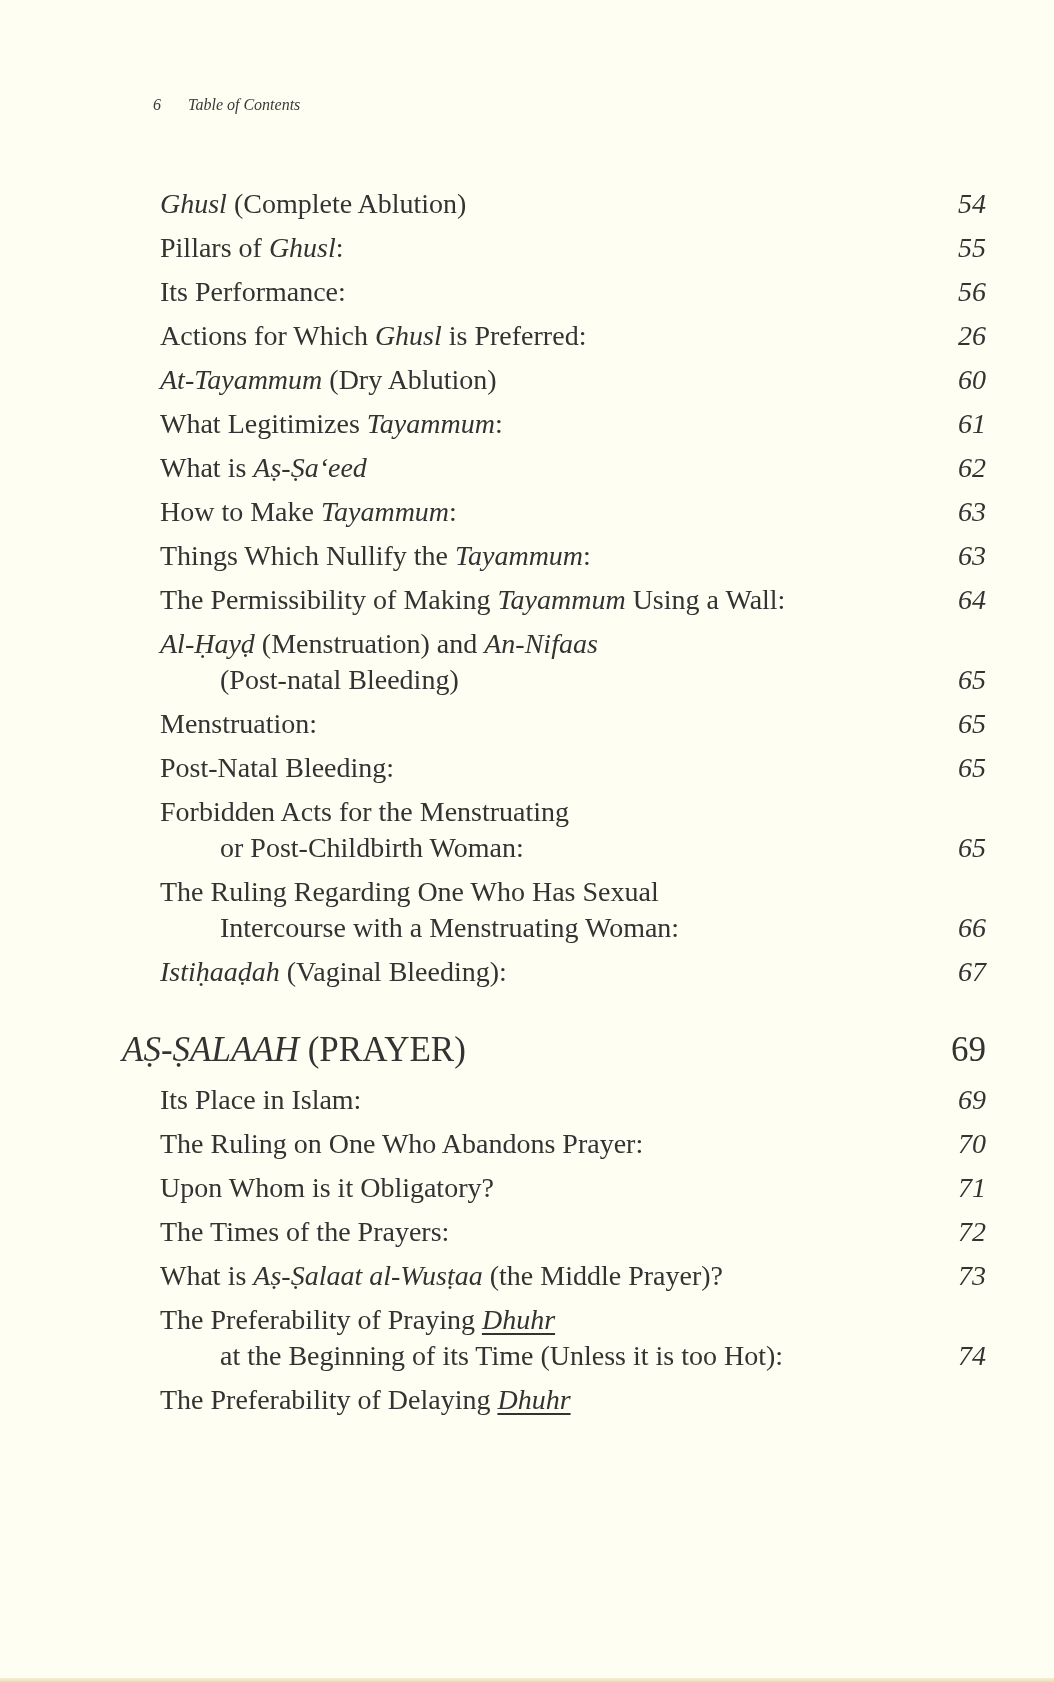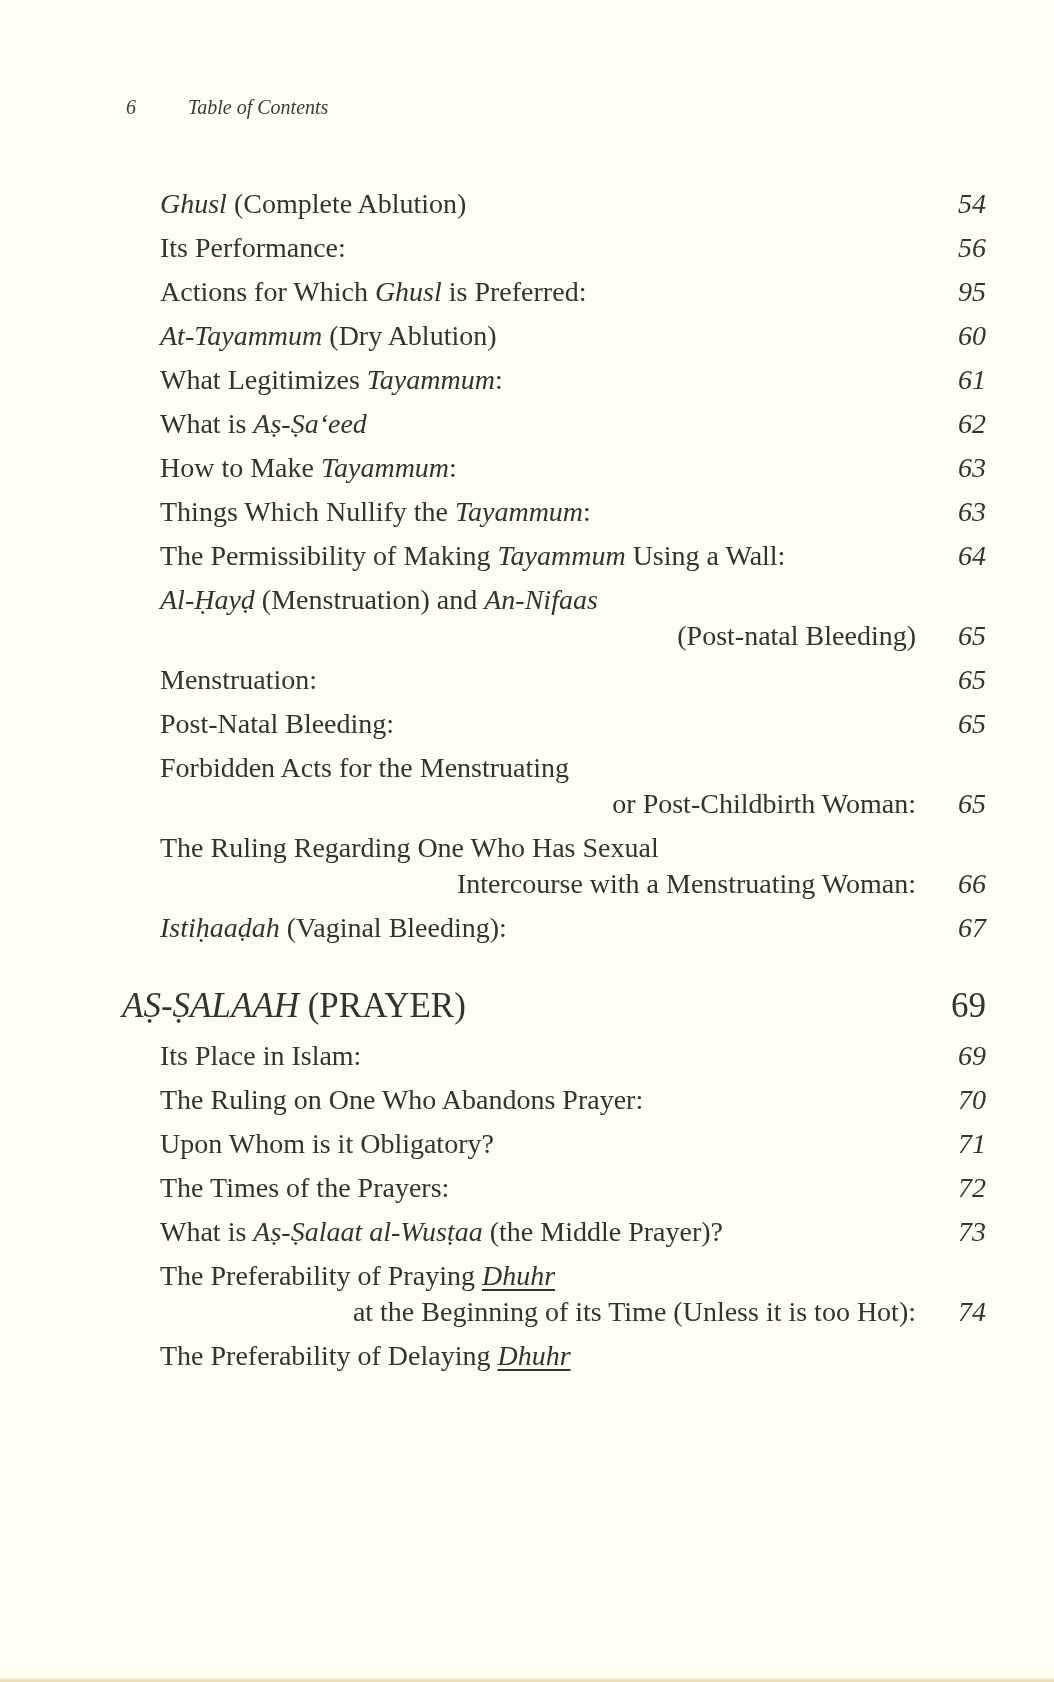--- a/index.html
+++ b/index.html
@@ -9,33 +9,33 @@
     font-family:"Liberation Serif", "DejaVu Serif", serif;
     color:#333;
     position:relative;
   }
   .page-bottom-edge {
     position:absolute; left:0; right:0; bottom:0; height:4px;
     background:linear-gradient(to bottom,#f5efd2,#e9dfb5);
   }
   .running-head {
     position:absolute; top:96px; left:126px;
-    font-style:italic; font-size:20px; color:#3a3a3a;
+    font-style:italic; font-size:16px; color:#3a3a3a;text-align:center;
   }
   .running-head .pg { display:inline-block; width:62px; }
   .toc {
     position:absolute; left:160px; width:826px; top:186px;
   }
   .entry {
     position:relative;
     font-size:28px; line-height:36px;
     padding-right:70px;
   }
   .entry .title { display:block; }
-  .entry .cont { display:block; padding-left:60px;text-align:right; }
+  .entry .cont { display:block; padding-left:60px; }
   .entry .page {
     position:absolute; right:0; bottom:0; text-align:right;
     font-size:28px;
     font-style:italic;
   }
   .entry .page.italic { font-style:italic; }
   .gap-normal { margin-top:8px; }
   .section {
     position:relative; margin-left:-38px; margin-right:0;
     font-size:35px; line-height:36px; padding-right:70px;
@@ -51,26 +51,30 @@
   <span class="pg">6</span><span>Table of Contents</span>
 </div>
 
 <div class="toc">
   <div id="part1">
       <div class="entry">
         <span class="title"><i>Ghusl</i><span> (Complete Ablution)</span></span>
         <span class="page">54</span>
       </div>
       <div class="entry gap-normal">
+        <span class="title"><span>Pillars of </span><i>Ghusl</i><span>:</span></span>
+        <span class="page">55</span>
+      </div>
+      <div class="entry gap-normal">
         <span class="title"><span>Its Performance:</span></span>
         <span class="page">56</span>
       </div>
       <div class="entry gap-normal">
         <span class="title"><span>Actions for Which </span><i>Ghusl</i><span> is Preferred:</span></span>
-        <span class="page">95</span>
+        <span class="page">26</span>
       </div>
       <div class="entry gap-normal">
         <span class="title"><i>At-Tayammum</i><span> (Dry Ablution)</span></span>
         <span class="page">60</span>
       </div>
       <div class="entry gap-normal">
         <span class="title"><span>What Legitimizes </span><i>Tayammum</i><span>:</span></span>
         <span class="page">61</span>
       </div>
       <div class="entry gap-normal">

